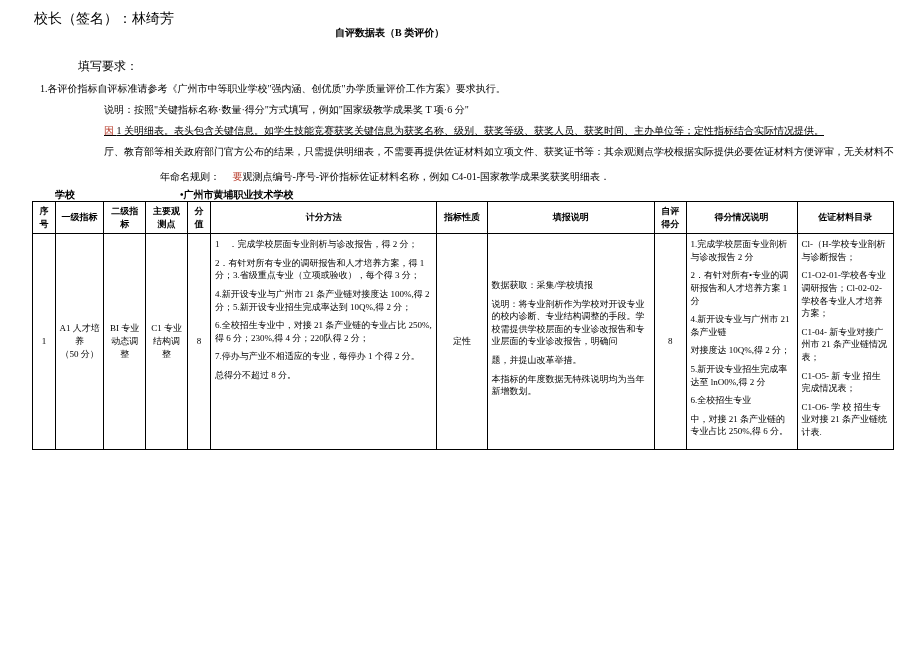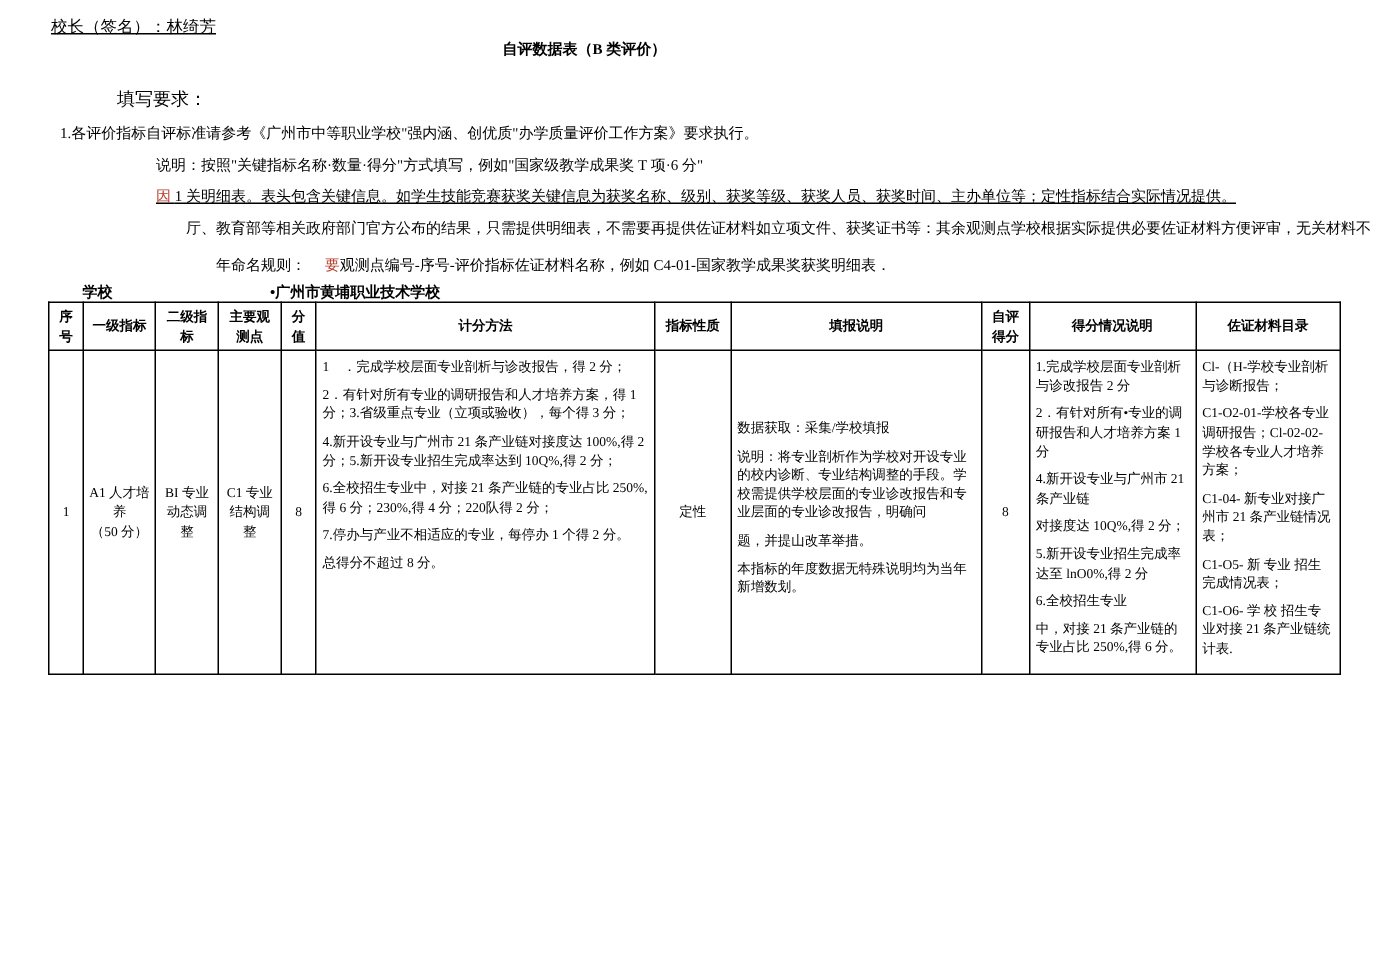--- a/index.html
+++ b/index.html
@@ -5,28 +5,28 @@
     * { margin: 0; padding: 0; box-sizing: border-box; }
     body {
       font-family: "SimSun", "宋体", serif;
       background: #ffffff;
       width: 920px;
       height: 651px;
       position: relative;
       font-size: 10px;
       color: #000;
     }
-    .top-line { position: absolute; left: 34px; top: 10px; font-size: 11px; text-decoration: underline; }
+    .top-line { position: absolute; left: 34px; top: 10px; font-size: 14px; }
     .title { position: absolute; left: 335px; top: 26px; width: 170px; font-size: 10px; font-weight: bold; }
     .fill-req { position: absolute; left: 78px; top: 58px; font-size: 12px; }
     .para1 { position: absolute; left: 40px; top: 82px; font-size: 10px; }
     .para2 { position: absolute; left: 104px; top: 103px; font-size: 10px; }
     .para3 { position: absolute; left: 104px; top: 124px; font-size: 10px; text-decoration: underline; }
-    .para4 { position: absolute; left: 104px; top: 145px; font-size: 10px; margin-left: 20px; }
-    .para5 { position: absolute; left: 144px; top: 170px; font-size: 10px; }
+    .para4 { position: absolute; left: 104px; top: 145px; font-size: 10px; }
+    .para5 { position: absolute; left: 160px; top: 170px; font-size: 10px; }
     .school-label { position: absolute; left: 55px; top: 188px; font-size: 10px; font-weight: bold; }
     .school-name { position: absolute; left: 180px; top: 188px; font-size: 10px; font-weight: bold; }
     .red { color: #b83c2b; }
     .tbl {
       position: absolute;
       left: 32px;
       top: 201px;
       width: 862px;
       border-collapse: collapse;
       table-layout: fixed;

